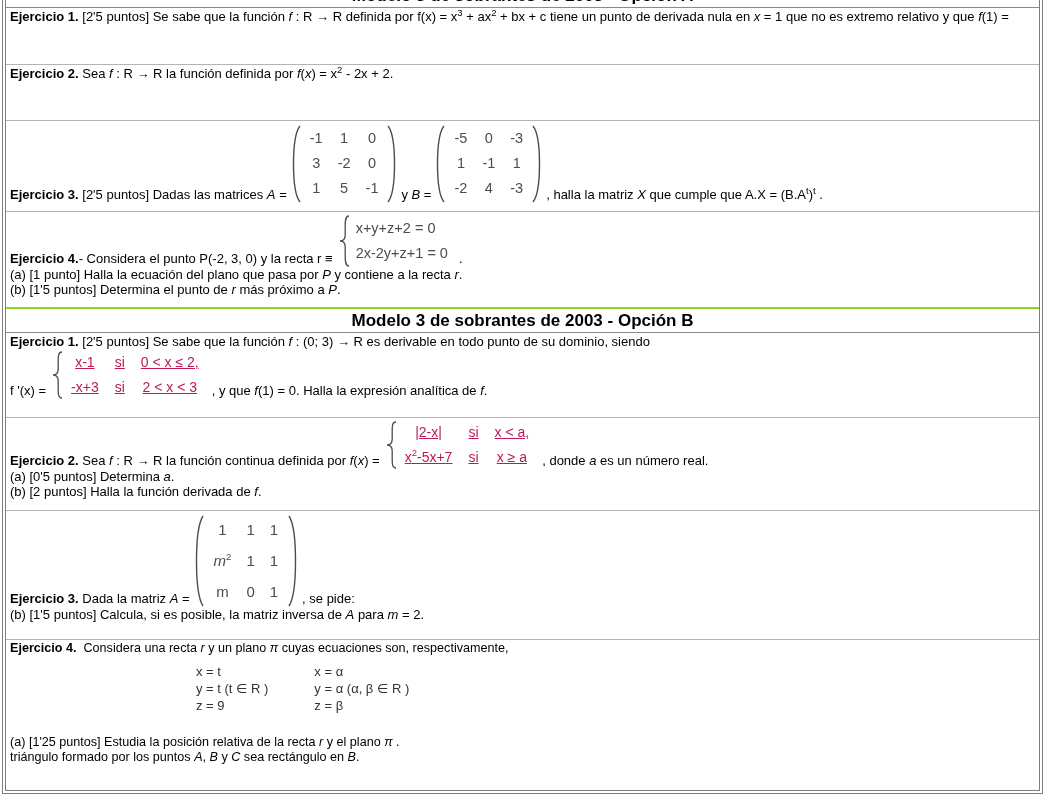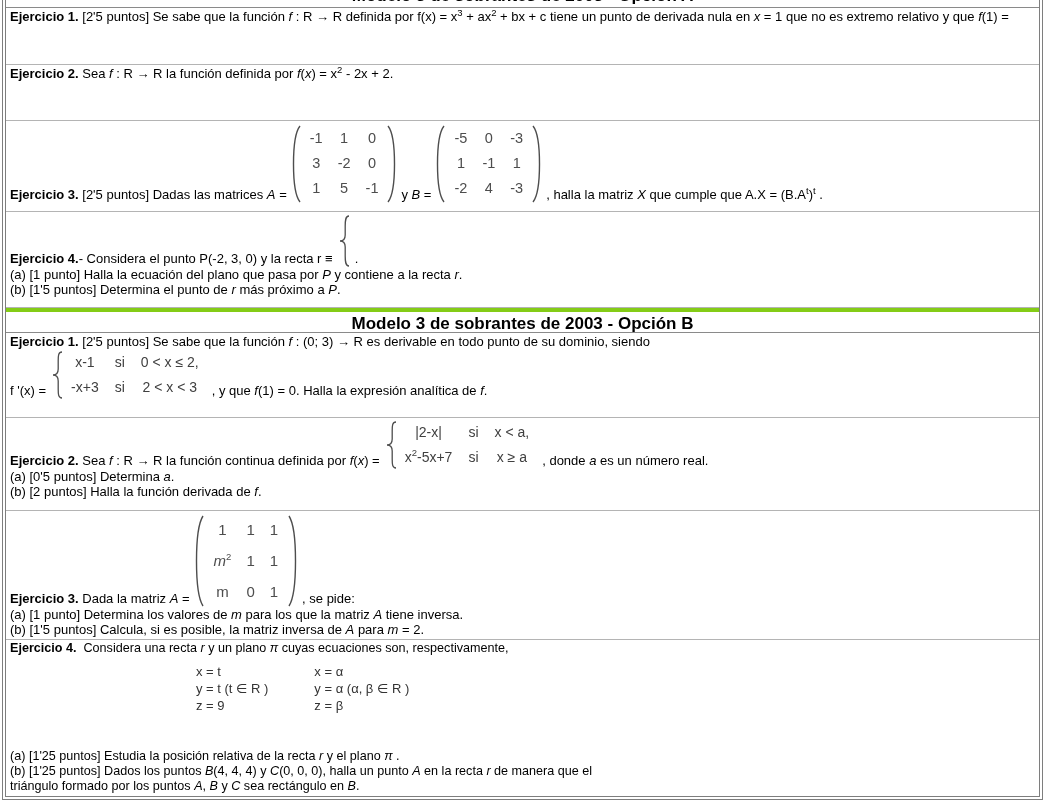--- a/index.html
+++ b/index.html
@@ -3,39 +3,39 @@
 <meta charset="utf-8">
 <style>
   html,body{margin:0;padding:0;}
   body{width:1046px;height:804px;overflow:hidden;background:#fff;
        font-family:"Liberation Sans","DejaVu Sans",sans-serif;font-size:13px;color:#000;}
   .page{margin:-20px 0 0 2px;width:1041px;}
   .outer{border:1px solid #7e7e7e;padding:2px;box-sizing:border-box;background:#fff;}
   .tbl{border:1px solid #7e7e7e;}
   .hdr{font-weight:bold;font-size:17px;text-align:center;height:24px;line-height:23px;
        border-bottom:1px solid #8a8a8a;box-sizing:border-box;overflow:hidden;}
-  .hdr.hb{border-top:4px solid #84cc16;height:25px;line-height:24px;}
+  .hdr.hb{border-top:1px solid #84cc16;height:25px;line-height:24px;}
   .sec{box-sizing:border-box;padding:1px 4px 2px 4px;border-bottom:1px solid #b4b4b4;overflow:hidden;}
   .sec.last{border-bottom:none;}
   #a1{min-height:57px}#a2{min-height:56px}#a3{min-height:91px}#a4{min-height:96px}
   #b1{min-height:85px}#b2{min-height:93px}#b3{min-height:129px}#b4{min-height:150px}
   .ln{white-space:nowrap;height:15px;line-height:15px;overflow:hidden;}
   .frow{display:flex;align-items:flex-end;white-space:nowrap;padding-top:2px;}
   .ftext{line-height:15px;padding-bottom:1px;}
   .fblock{display:inline-flex;align-items:center;color:#4d4d4d;margin:0 5px;}
   .mgrid{display:grid;grid-template-columns:auto auto auto;column-gap:15px;row-gap:4px;
          padding:4px 9px;justify-items:center;align-content:center;
          font-size:14.5px;line-height:21px;}
   .mgrid.big{font-size:15px;row-gap:8px;line-height:23px;padding:4px 10px;}
   .cases{display:grid;grid-template-columns:auto auto auto;column-gap:16px;row-gap:8px;
          font-size:14px;line-height:17px;padding:3px 8px;justify-items:center;
-         align-content:center;color:#404040;}
+         align-content:center;color:#be185d;text-decoration:underline;}
   .sys{display:flex;flex-direction:column;justify-content:center;font-size:14.5px;
        line-height:25px;color:#4d4d4d;padding:0 6px;}
-  .eqs{display:flex;gap:46px;padding-left:186px;color:#333;margin-top:7px;margin-bottom:20px;}
+  .eqs{display:flex;gap:46px;padding-left:186px;color:#333;margin-top:7px;margin-bottom:6px;}
   .eqs .col{line-height:17px;font-size:13px;white-space:nowrap;}
   .b4text .ln{font-size:12.6px;}
   sup{font-size:9.5px;line-height:0;}
   i{font-style:italic;}
   .sp{height:15px;}
 </style>
 </head>
 <body>
 
 <div class="page">
@@ -98,20 +98,24 @@
       </div>
     </div>
 
     <div class="sec" id="a4">
       <div class="frow">
         <span class="ftext"><b>Ejercicio 4.</b>- Considera el punto P(-2, 3, 0) y la recta r ≡</span>
         <span class="fblock">
           <svg width="12" height="52" viewBox="0 0 12 52">
                 <path d="M11 1 C7.2 1 7.2 6 7.2 11 L7.2 20 C7.2 24 5 26 2 26 C5 26 7.2 28 7.2 32 L7.2 41 C7.2 46 7.2 51 11 51" fill="none" stroke="#4d4d4d" stroke-width="1.3"></path>
               </svg>
+          <span class="sys">
+            <span>x+y+z+2 = 0</span>
+            <span>2x-2y+z+1 = 0</span>
+          </span>
         </span>
         <span class="ftext">.</span>
       </div>
       <div class="ln">(a) [1 punto] Halla la ecuación del plano que pasa por <i>P</i> y contiene a la recta <i>r</i>.</div>
       <div class="ln">(b) [1'5 puntos] Determina el punto de <i>r</i> más próximo a <i>P</i>.</div>
     </div>
 
     <div class="hdr hb">Modelo 3 de sobrantes de 2003 - Opción B</div>
 
     <div class="sec" id="b1">
@@ -174,39 +178,37 @@
             <span>m</span>
                 <span>0</span>
                 <span>1</span>
           </span>
           <svg width="9" height="92" viewBox="0 0 9 92">
                 <path d="M1 1 Q7.5 11 7.5 46 Q7.5 81 1 91" fill="none" stroke="#4d4d4d" stroke-width="1.4"></path>
               </svg>
         </span>
         <span class="ftext">, se pide:</span>
       </div>
-      <div class="ln">(a) [1 punto] Determina los valores de <i>m</i> para los que la matriz <i>A</i> tiene inversa.</div>
       <div class="ln">(b) [1'5 puntos] Calcula, si es posible, la matriz inversa de <i>A</i> para <i>m</i> = 2.</div>
     </div>
 
     <div class="sec last b4text" id="b4">
       <div class="ln"><b>Ejercicio 4.</b>&nbsp; Considera una recta <i>r</i> y un plano <i>π</i> cuyas ecuaciones son, respectivamente,</div>
       <div class="eqs">
         <div class="col">
           <div>x = t</div>
           <div>y = t (t ∈ R )</div>
           <div>z = 9</div>
         </div>
         <div class="col">
           <div>x = α</div>
           <div>y = α (α, β ∈ R )</div>
           <div>z = β</div>
         </div>
       </div>
       <div class="sp"></div>
       <div class="ln">(a) [1'25 puntos] Estudia la posición relativa de la recta <i>r</i> y el plano <i>π</i> .</div>
-      <div class="ln">(b) [1'25 puntos] Dados los puntos <i>B</i>(4, 4, 4) y <i>C</i>(0, 0, 0), halla un punto <i>A</i> en la recta <i>r</i> de manera que el</div>
       <div class="ln">triángulo formado por los puntos <i>A</i>, <i>B</i> y <i>C</i> sea rectángulo en <i>B</i>.</div>
     </div>
 
   </div>
  </div>
 </div>
 
 </body></html>

